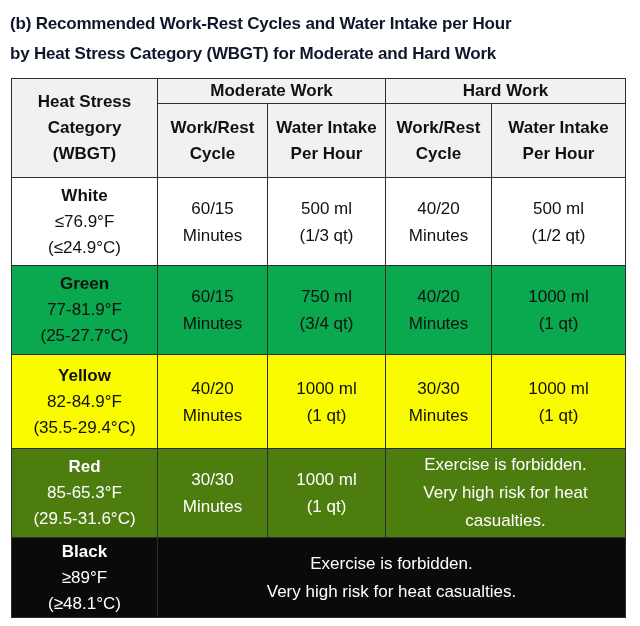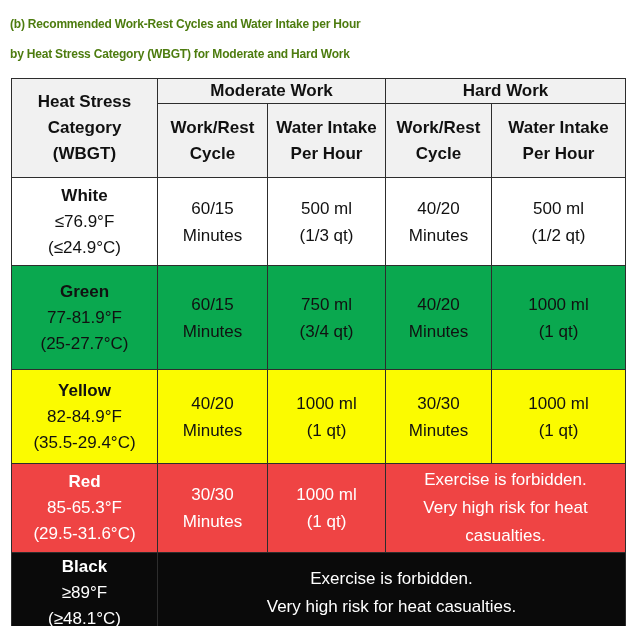--- a/index.html
+++ b/index.html
@@ -7,25 +7,25 @@
     padding: 0;
     background: #ffffff;
     width: 640px;
     height: 626px;
     font-family: "Liberation Sans", sans-serif;
     color: #111111;
     overflow: hidden;
   }
   .title {
     padding: 9px 10px 0 10px;
-    font-size: 12px;
+    font-size: 17px;
     font-weight: 700;
     line-height: 30px;
     letter-spacing: -0.2px;
-    color: #4d7c0f;
+    color: #0f172a;
     white-space: nowrap;
   }
   table.tbl {
     border-collapse: collapse;
     table-layout: fixed;
     width: 614px;
     margin: 9px 0 0 11px;
   }
   .tbl th, .tbl td {
     border: 1.5px solid #2d2d2d;
@@ -36,21 +36,21 @@
   .tbl thead th {
     font-size: 17px;
     font-weight: 700;
     color: #111111;
   }
   tr.hdr-top { height: 25px; margin-left: 28px; }
   tr.hdr-sub { height: 74px; }
   tr.hdr-sub th { line-height: 26px; padding: 0 4px; }
   th.cat-hdr { line-height: 26px; }
   tr.row-white  { height: 88px; margin-top: 12px; }
-  tr.row-green  { height: 104px; }
+  tr.row-green  { height: 89px; }
   tr.row-yellow { height: 94px; }
   tr.row-red    { height: 89px; }
   tr.row-black  { height: 80px; }
   .ln   { font-size: 17px; line-height: 27px; }
   .cat-ln { font-size: 17px; line-height: 26px; }
   .cat-name { font-weight: 700; }
   .note-ln { font-size: 17px; line-height: 28px; padding: 0 6px; }
 </style>
 </head>
 <body>
@@ -152,21 +152,21 @@
       <td>
         <div class="ln">30/30</div>
         <div class="ln">Minutes</div>
       </td>
       <td>
         <div class="ln">1000 ml</div>
         <div class="ln">(1 qt)</div>
       </td>
     </tr>
 
-    <tr class="row-red" style="background-color: #ef4444; color: rgb(255, 255, 255); margin-top: 36px;">
+    <tr class="row-red" style="background-color: #4d7c0f; color: rgb(255, 255, 255); margin-top: 36px;">
       <td>
         <div class="cat-ln cat-name">Red</div>
         <div class="cat-ln">85-65.3°F</div>
         <div class="cat-ln">(29.5-31.6°C)</div>
       </td>
       <td>
         <div class="ln">30/30</div>
         <div class="ln">Minutes</div>
       </td>
       <td>

